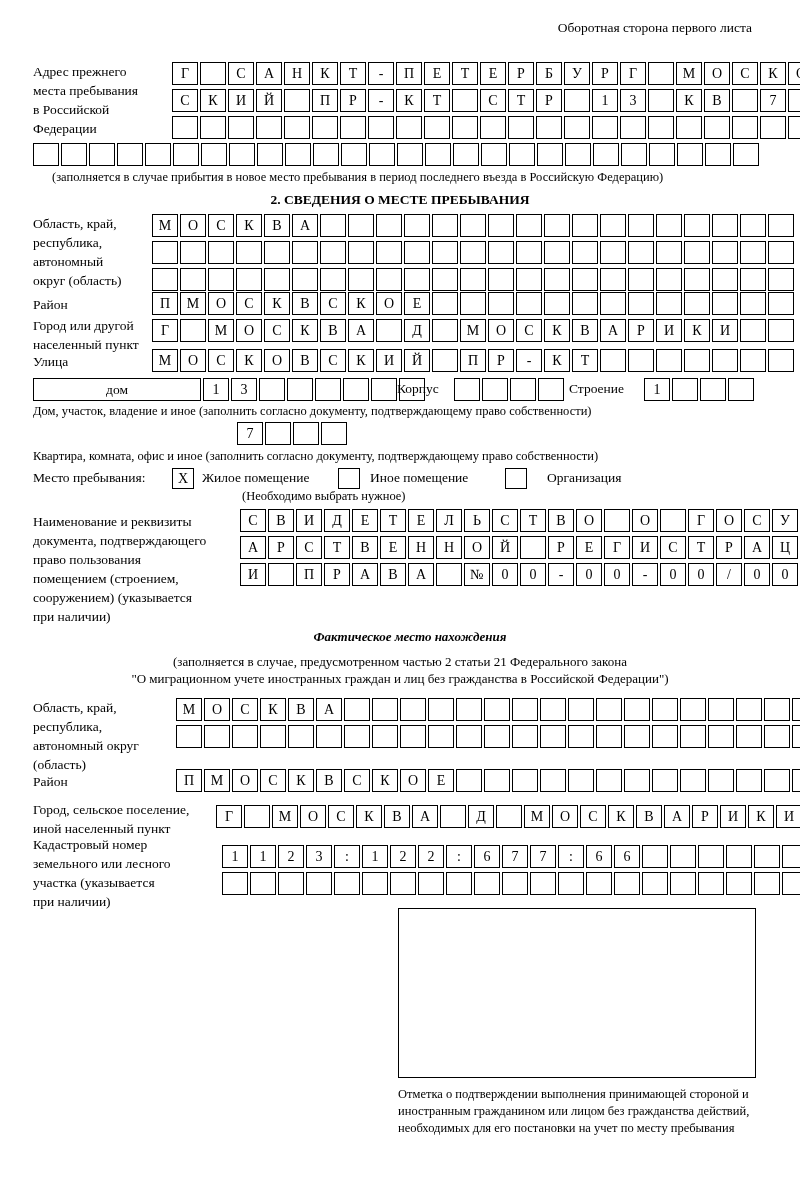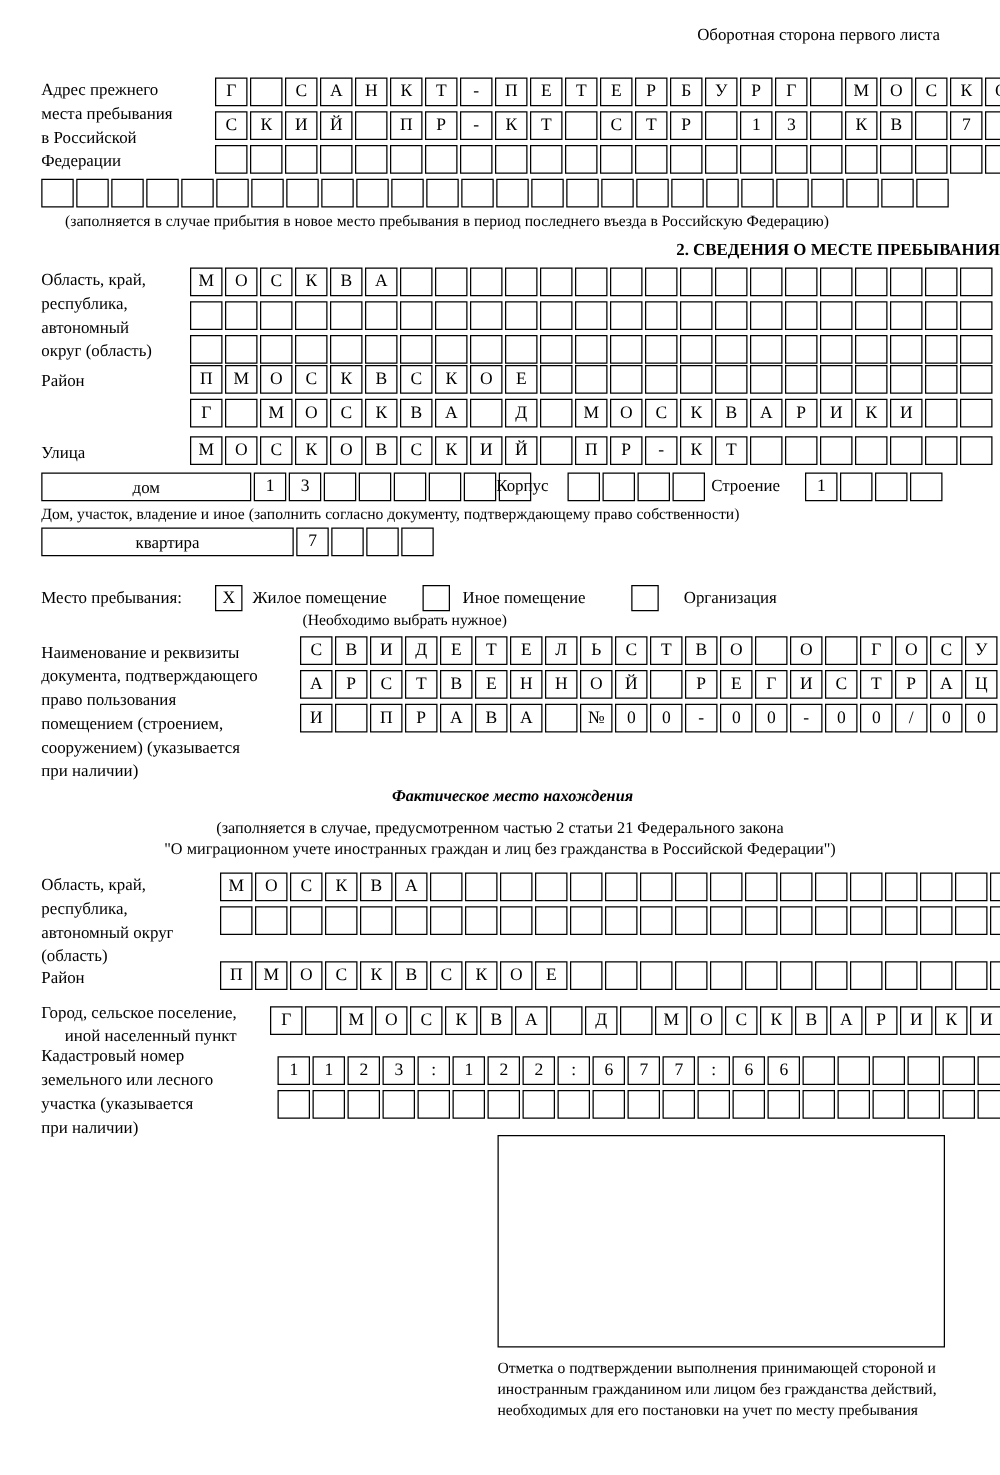--- a/index.html
+++ b/index.html
@@ -70,21 +70,21 @@
     position: absolute;
     font-size: 13.5px;
   }
   .noteline {
     position: absolute;
     font-size: 12.5px;
   }
   .section-title {
     position: absolute;
     width: 100%;
-    text-align: right;
+    text-align: center;
     font-weight: bold;
     font-size: 13.5px;
   }
   .bigbox {
     position: absolute;
     border: 1px solid #000;
     box-sizing: border-box;
   }
   .footnote {
     position: absolute;
@@ -325,20 +325,22 @@
       <div class="cell"></div>
       <div class="cell"></div>
       <div class="cell"></div>
       <div class="cell"></div>
       <div class="cell"></div>
       <div class="cell"></div>
       <div class="cell"></div>
       <div class="cell"></div>
     </div>
 
+  <div class="lbl" style="left:33px; top:316px;">Город или другой
+населенный пункт</div>
   <div class="boxrow" id="s2-city" style="left:152px; top:319px;">
       <div class="cell">Г</div>
       <div class="cell"></div>
       <div class="cell">М</div>
       <div class="cell">О</div>
       <div class="cell">С</div>
       <div class="cell">К</div>
       <div class="cell">В</div>
       <div class="cell">А</div>
       <div class="cell"></div>
@@ -405,27 +407,27 @@
     </div>
   <div class="plainlabel" style="left:569px; top:381px;">Строение</div>
   <div class="boxrow" id="s2-stroenie" style="left:644px; top:378px;">
       <div class="cell">1</div>
       <div class="cell"></div>
       <div class="cell"></div>
       <div class="cell"></div>
     </div>
   <div class="noteline" style="left:33px; top:404px;">Дом, участок, владение и иное (заполнить согласно документу, подтверждающему право собственности)</div>
 
-  <div class="wideline" style="left:33px; top:422px; width:202px;">квартира</div>
   <div class="boxrow" id="s2-flat" style="left:237px; top:422px;">
       <div class="cell">7</div>
       <div class="cell"></div>
       <div class="cell"></div>
       <div class="cell"></div>
     </div>
+  <div class="noteline" style="left:33px; top:449px;">Квартира, комната, офис и иное (заполнить согласно документу, подтверждающему право собственности)</div>
 
   <div class="plainlabel" style="left:33px; top:470px;">Место пребывания:</div>
   <span class="chk" style="position:absolute; left:172px; top:468px;">X</span>
   <div class="plainlabel" style="left:202px; top:470px;">Жилое помещение</div>
   <span class="chk" style="position:absolute; left:338px; top:468px;"></span>
   <div class="plainlabel" style="left:370px; top:470px;">Иное помещение</div>
   <span class="chk" style="position:absolute; left:505px; top:468px;"></span>
   <div class="plainlabel" style="left:547px; top:470px;">Организация</div>
   <div class="noteline" style="left:242px; top:489px;">(Необходимо выбрать нужное)</div>
 
@@ -581,21 +583,21 @@
       <div class="cell"></div>
       <div class="cell"></div>
       <div class="cell"></div>
       <div class="cell"></div>
       <div class="cell"></div>
       <div class="cell"></div>
       <div class="cell"></div>
       <div class="cell"></div>
     </div>
 
-  <div class="lbl" style="left:33px; top:800px;text-align:right;">Город, сельское поселение,
+  <div class="lbl" style="left:33px; top:800px;">Город, сельское поселение,
 иной населенный пункт</div>
   <div class="boxrow" id="al-city" style="left:216px; top:805px;">
       <div class="cell">Г</div>
       <div class="cell"></div>
       <div class="cell">М</div>
       <div class="cell">О</div>
       <div class="cell">С</div>
       <div class="cell">К</div>
       <div class="cell">В</div>
       <div class="cell">А</div>

